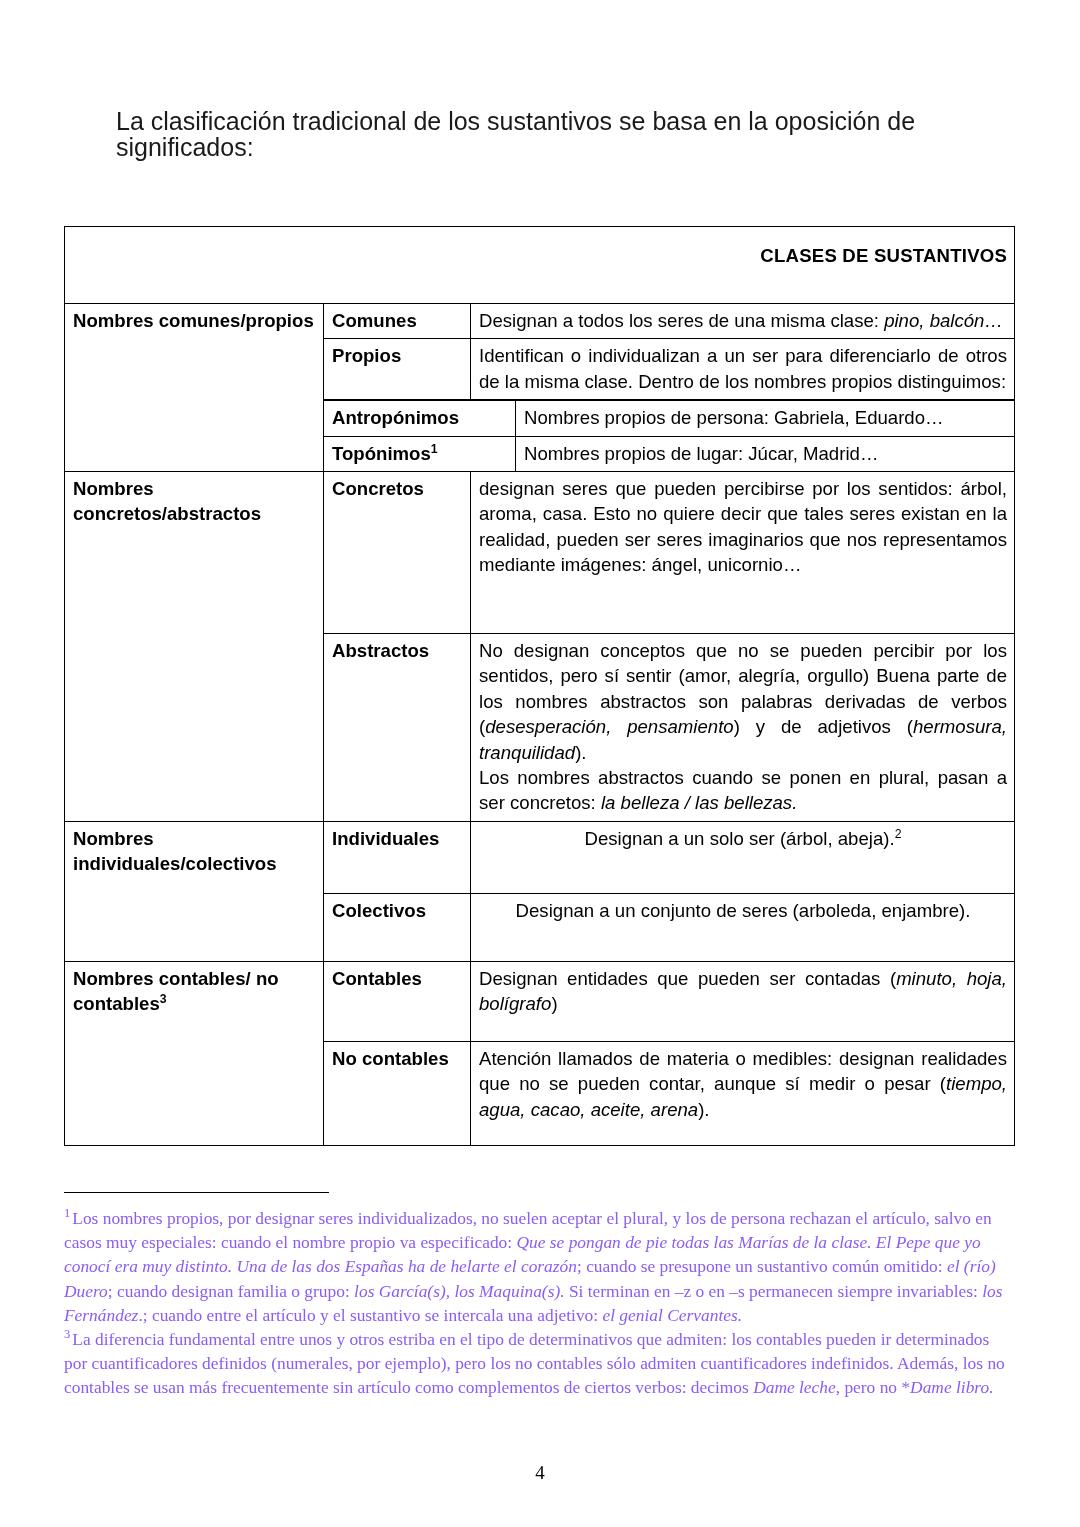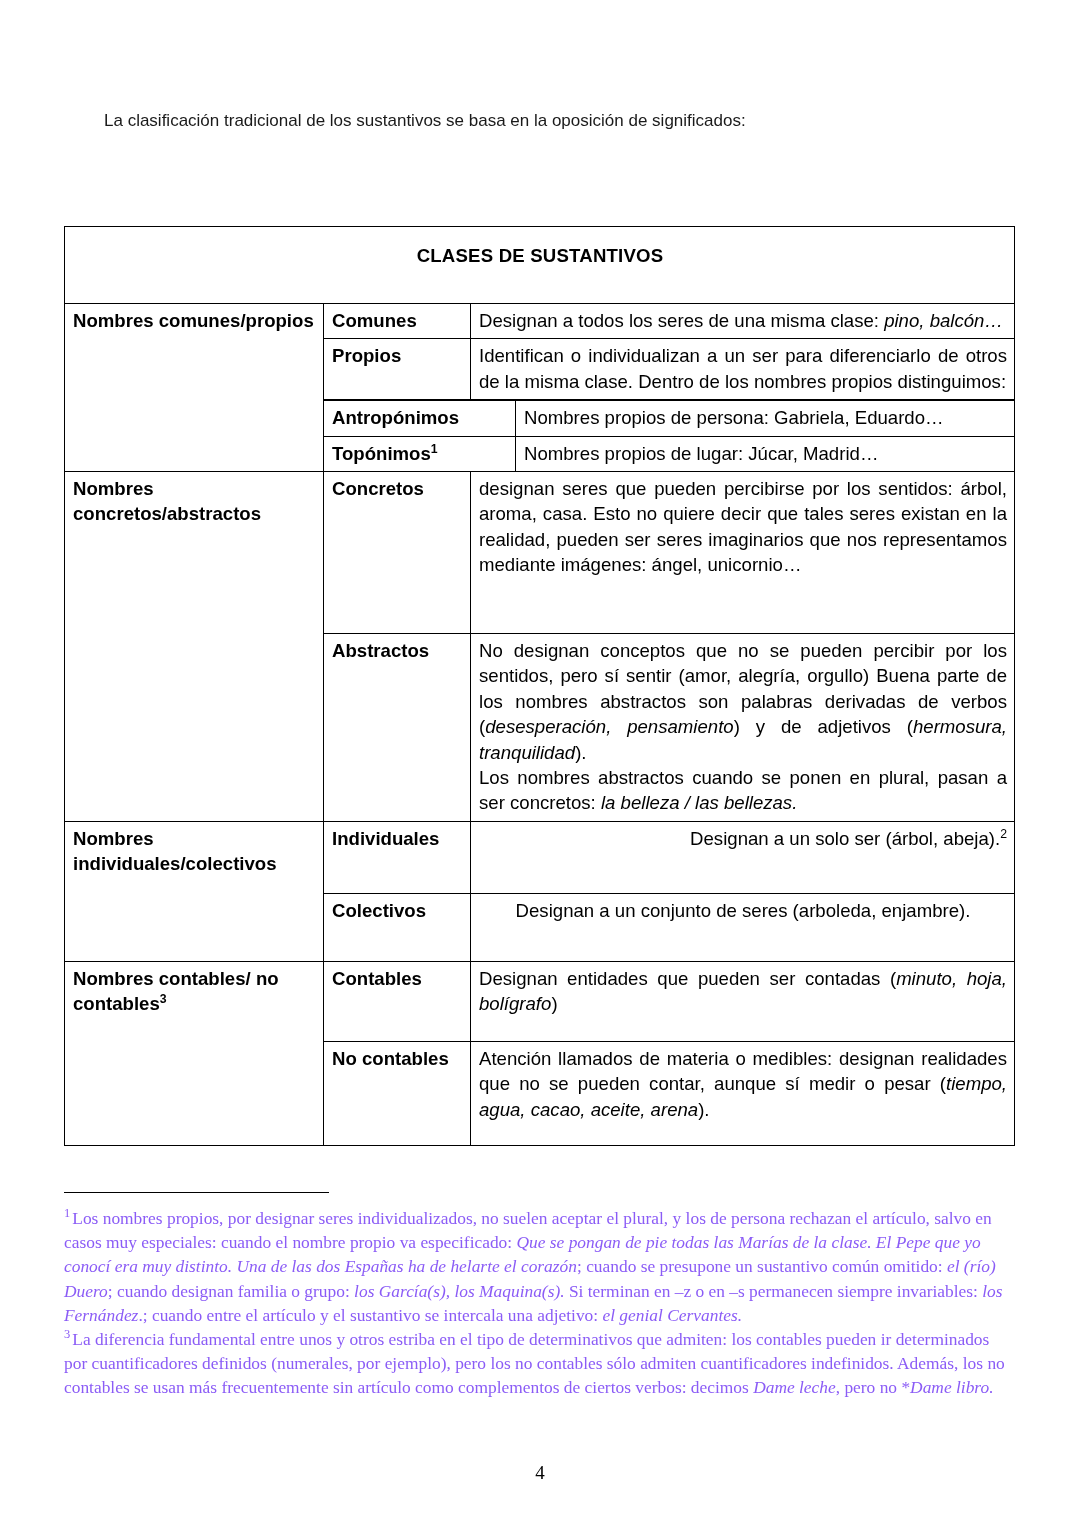--- a/index.html
+++ b/index.html
@@ -14,25 +14,25 @@
     background: #ffffff;
     margin: 0 auto;
     overflow: hidden;
     font-family: "Liberation Sans", sans-serif;
     color: #000000;
   }
 
   
   .intro {
     position: absolute;
-    left: 104px;
+    left: 116px;
     top: 108px;
     width: 860px;
     font-family: "Liberation Sans", sans-serif;
-    font-size: 17px;
+    font-size: 25px;
     line-height: 26px;
     color: #1a1a1a;
   }
 
   
   .tbl-wrap {
     position: absolute;
     left: 64px;
     top: 226px;
     width: 950px;
@@ -48,21 +48,21 @@
     vertical-align: top;
     padding: 4px 7px 5px 8px;
     font-size: 18.6px;
     line-height: 25.4px;
   }
   .col-a { width: 259px; }
   .col-b { width: 147px; }
   .col-rest { width: 544px; }
 
   .title-cell {
-    text-align: center;
+    text-align: right;
     font-size: 27.5px;
     font-weight: bold;
     letter-spacing: 0.2px;
     padding-top: 16px !important;
     padding-bottom: 16px !important;
     height: 44px;
   }
   td.grp {
     font-weight: bold;
     font-size: 18.8px;
@@ -211,21 +211,21 @@
       </tr>
 
       <tr>
         <td class="sub">Abstractos</td>
         <td class="desc"><span>No designan conceptos  que no se pueden percibir por los sentidos, pero sí sentir (amor, alegría, orgullo) Buena parte de los nombres abstractos son palabras derivadas de verbos (</span><i>desesperación, pensamiento</i><span>) y de adjetivos (</span><i>hermosura, tranquilidad</i><span>).</span><span class="lastline"><span>Los nombres abstractos cuando se ponen en plural, pasan a ser concretos: </span><i>la belleza / las bellezas.</i></span></td>
       </tr>
 
       <tr>
         <td class="grp" rowspan="2">Nombres individuales/colectivos</td>
         <td class="sub tall-ind">Individuales</td>
-        <td class="desc" style="text-align:right;"><span>Designan a un solo ser (árbol, abeja).</span><sup>2</sup></td>
+        <td class="desc" style="text-align:center;"><span>Designan a un solo ser (árbol, abeja).</span><sup>2</sup></td>
       </tr>
 
       <tr>
         <td class="sub tall-col">Colectivos</td>
         <td class="desc" style="text-align:center;">Designan a un conjunto de seres (arboleda, enjambre).</td>
       </tr>
 
       <tr>
         <td class="grp" rowspan="2"><span>Nombres contables/ no contables</span><sup>3</sup></td>
         <td class="sub tall-cont">Contables</td>

